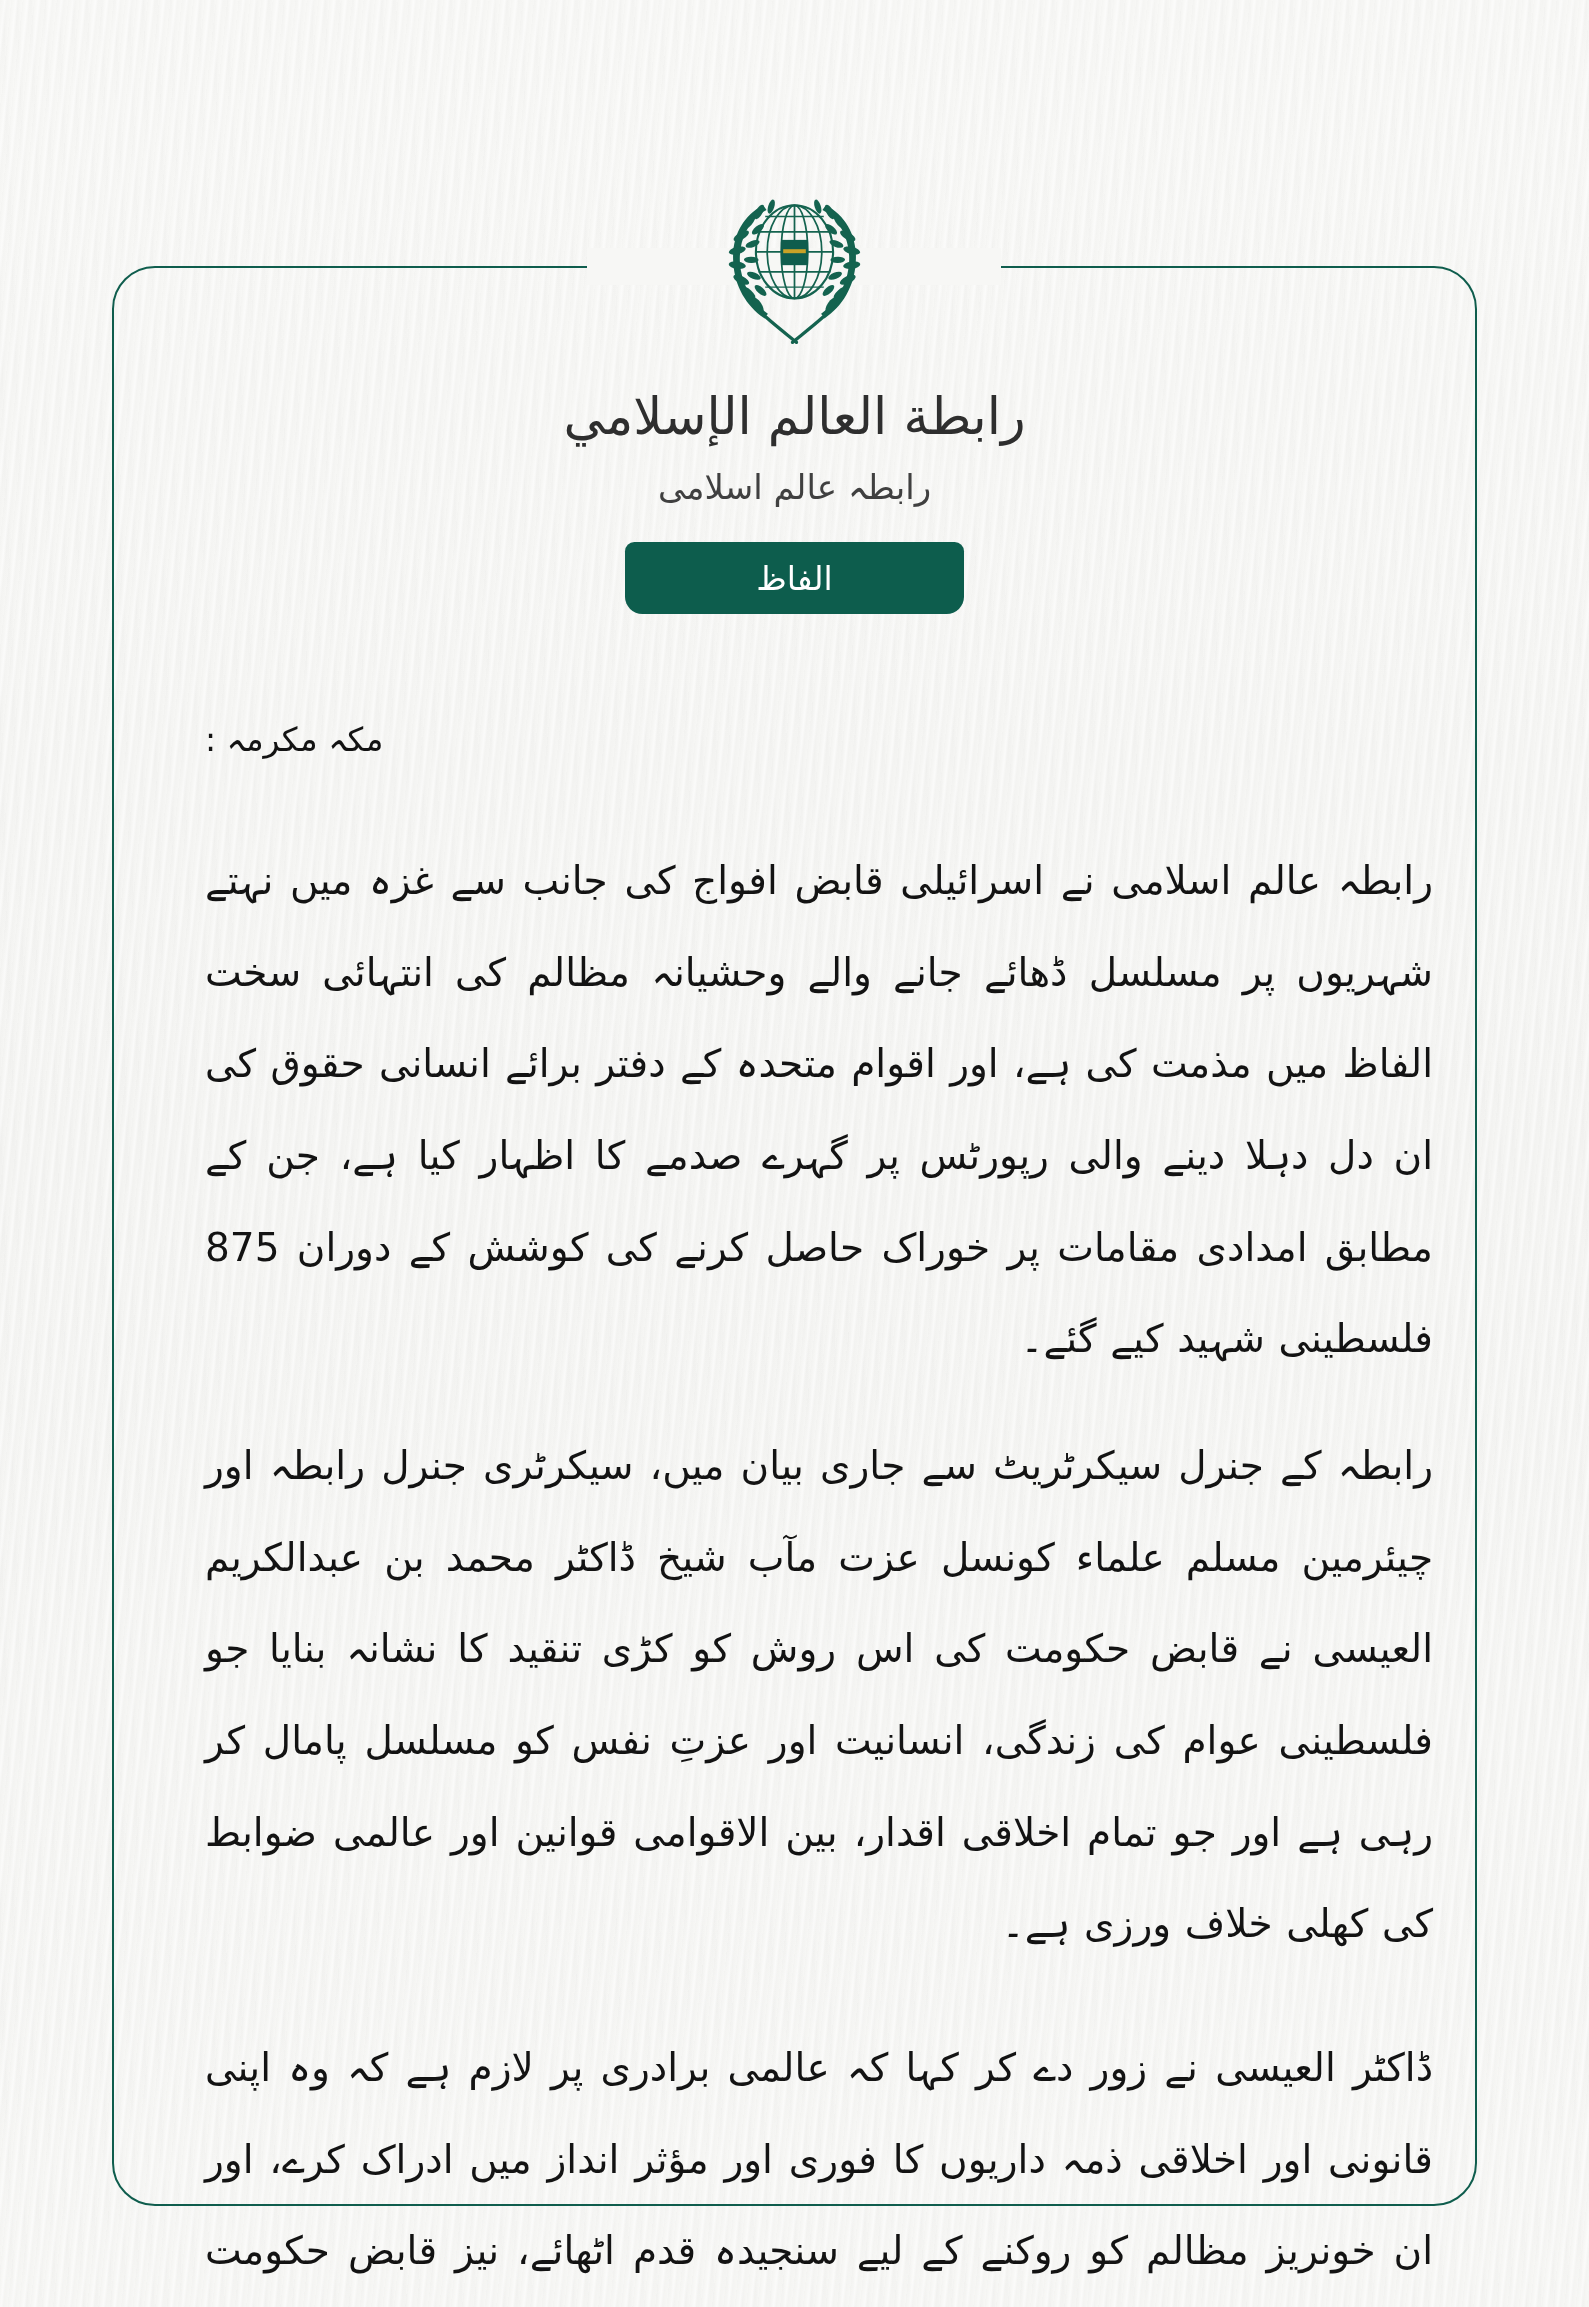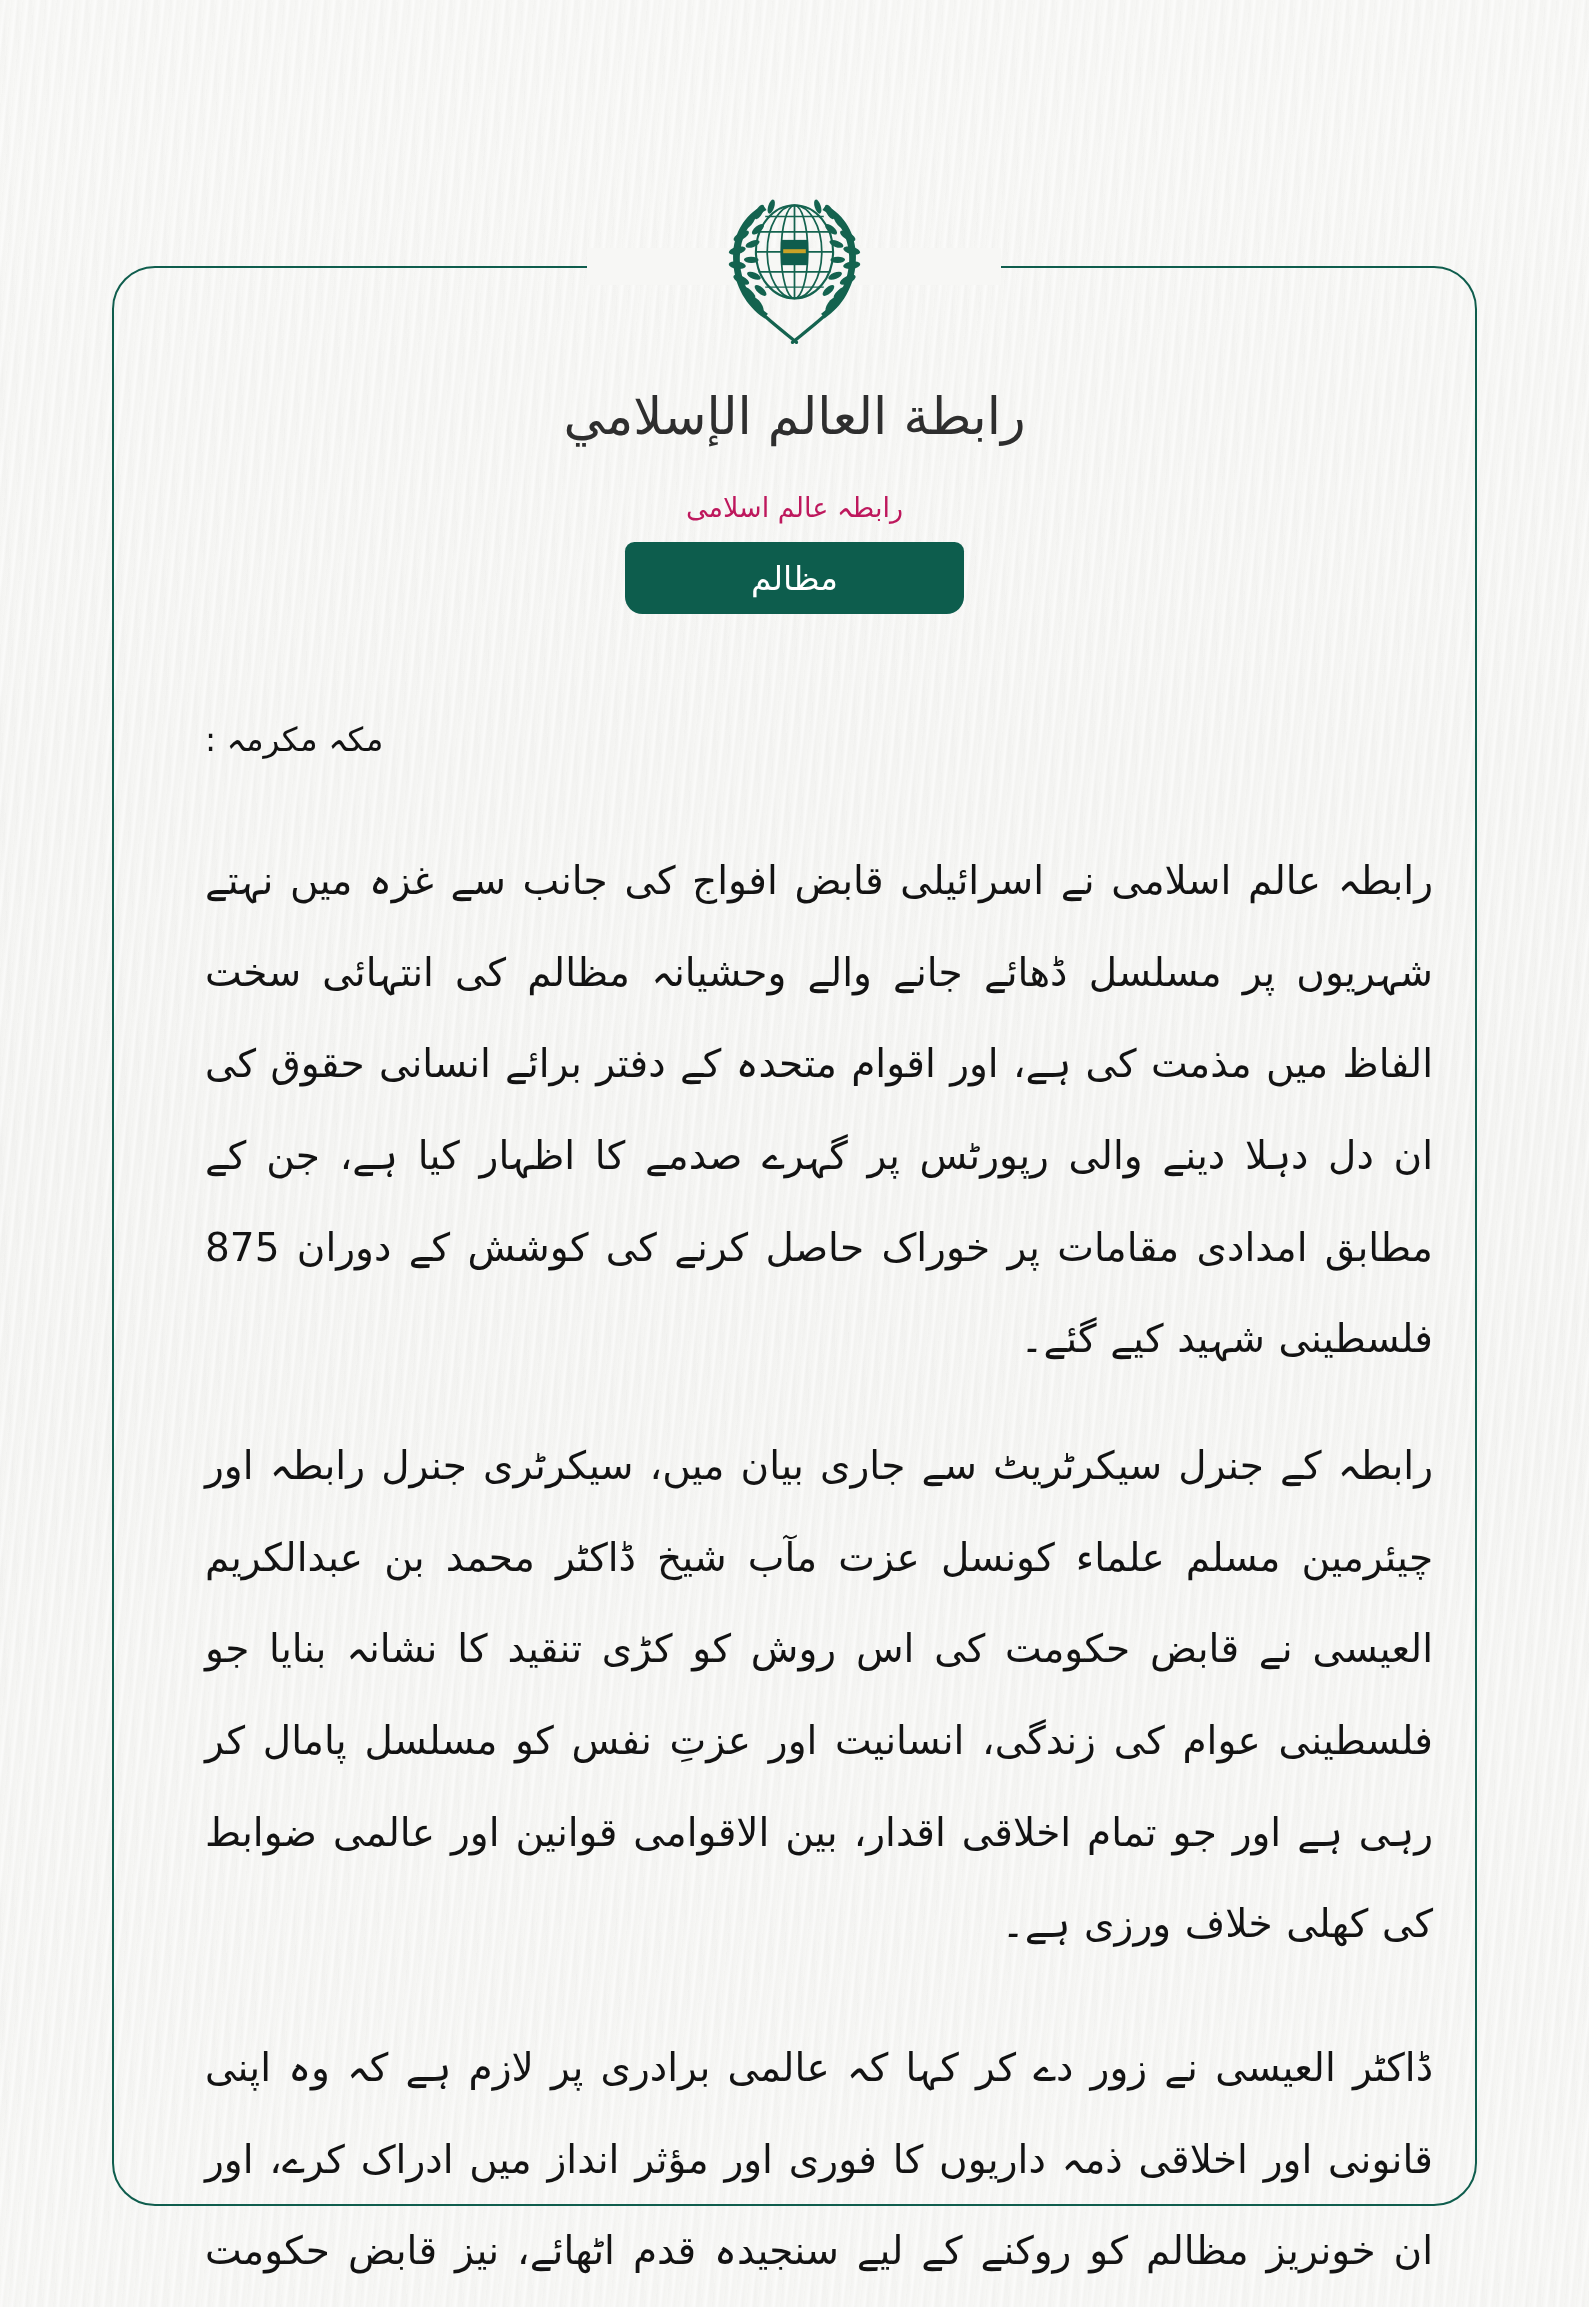--- a/index.html
+++ b/index.html
@@ -93,24 +93,24 @@
     line-height: 1.2;
     color: #2e2e2e;
     font-family: "DejaVu Sans", sans-serif;
     letter-spacing: -0.7px;
     z-index: 4;
     direction: rtl;
   }
   .wordmark-ur {
     position: absolute;
     left: 0; right: 0;
-    top: 492px;
+    top: 467px;
     text-align: center;
-    font-size: 27px;
-    color: #be185d;
+    font-size: 34px;
+    color: #404040;
     letter-spacing: 6.7px;
     font-family: "DejaVu Sans", sans-serif;
     z-index: 4;
     direction: rtl;
   }
 
   
   .badge-wrap {
     position: absolute;
     left: 0; right: 0;
@@ -238,21 +238,21 @@
         <path d="M82 206 C100 222 116 234 128 244"></path>
         <path d="M168 206 C150 222 134 234 122 244"></path>
       </g>
     </svg>
   </div>
 
   <div class="wordmark-ar">رابطة العالم الإسلامي</div>
   <div class="wordmark-ur">رابطہ عالم اسلامی</div>
 
   <div class="badge-wrap">
-    <div class="badge">مظالم</div>
+    <div class="badge">الفاظ</div>
   </div>
 
   <div class="content">
     <div class="dateline">مکہ مکرمہ :</div>
     <p class="para">رابطہ عالم اسلامی نے اسرائیلی قابض افواج کی جانب سے غزہ میں نہتے شہریوں پر مسلسل ڈھائے جانے والے وحشیانہ مظالم کی انتہائی سخت الفاظ میں مذمت کی ہے، اور اقوام متحدہ کے دفتر برائے انسانی حقوق کی ان دل دہلا دینے والی رپورٹس پر گہرے صدمے کا اظہار کیا ہے، جن کے مطابق امدادی مقامات پر خوراک حاصل کرنے کی کوشش کے دوران 875 فلسطینی شہید کیے گئے۔</p>
     <p class="para">رابطہ کے جنرل سیکرٹریٹ سے جاری بیان میں، سیکرٹری جنرل رابطہ اور چیئرمین مسلم علماء کونسل عزت مآب شیخ ڈاکٹر محمد بن عبدالکریم العیسی نے قابض حکومت کی اس روش کو کڑی تنقید کا نشانہ بنایا جو فلسطینی عوام کی زندگی، انسانیت اور عزتِ نفس کو مسلسل پامال کر رہی ہے اور جو تمام اخلاقی اقدار، بین الاقوامی قوانین اور عالمی ضوابط کی کھلی خلاف ورزی ہے۔</p>
     <p class="para gap-before">ڈاکٹر العیسی نے زور دے کر کہا کہ عالمی برادری پر لازم ہے کہ وہ اپنی قانونی اور اخلاقی ذمہ داریوں کا فوری اور مؤثر انداز میں ادراک کرے، اور ان خونریز مظالم کو روکنے کے لیے سنجیدہ قدم اٹھائے، نیز قابض حکومت کی جنگی مشین کو روکنے کے لئے عالمی میکانزم کو فعال کرے اور ان جرائم کے ذمہ داران کو انصاف کے کٹہرے میں لائے۔</p>
   </div>
 
 </div>

